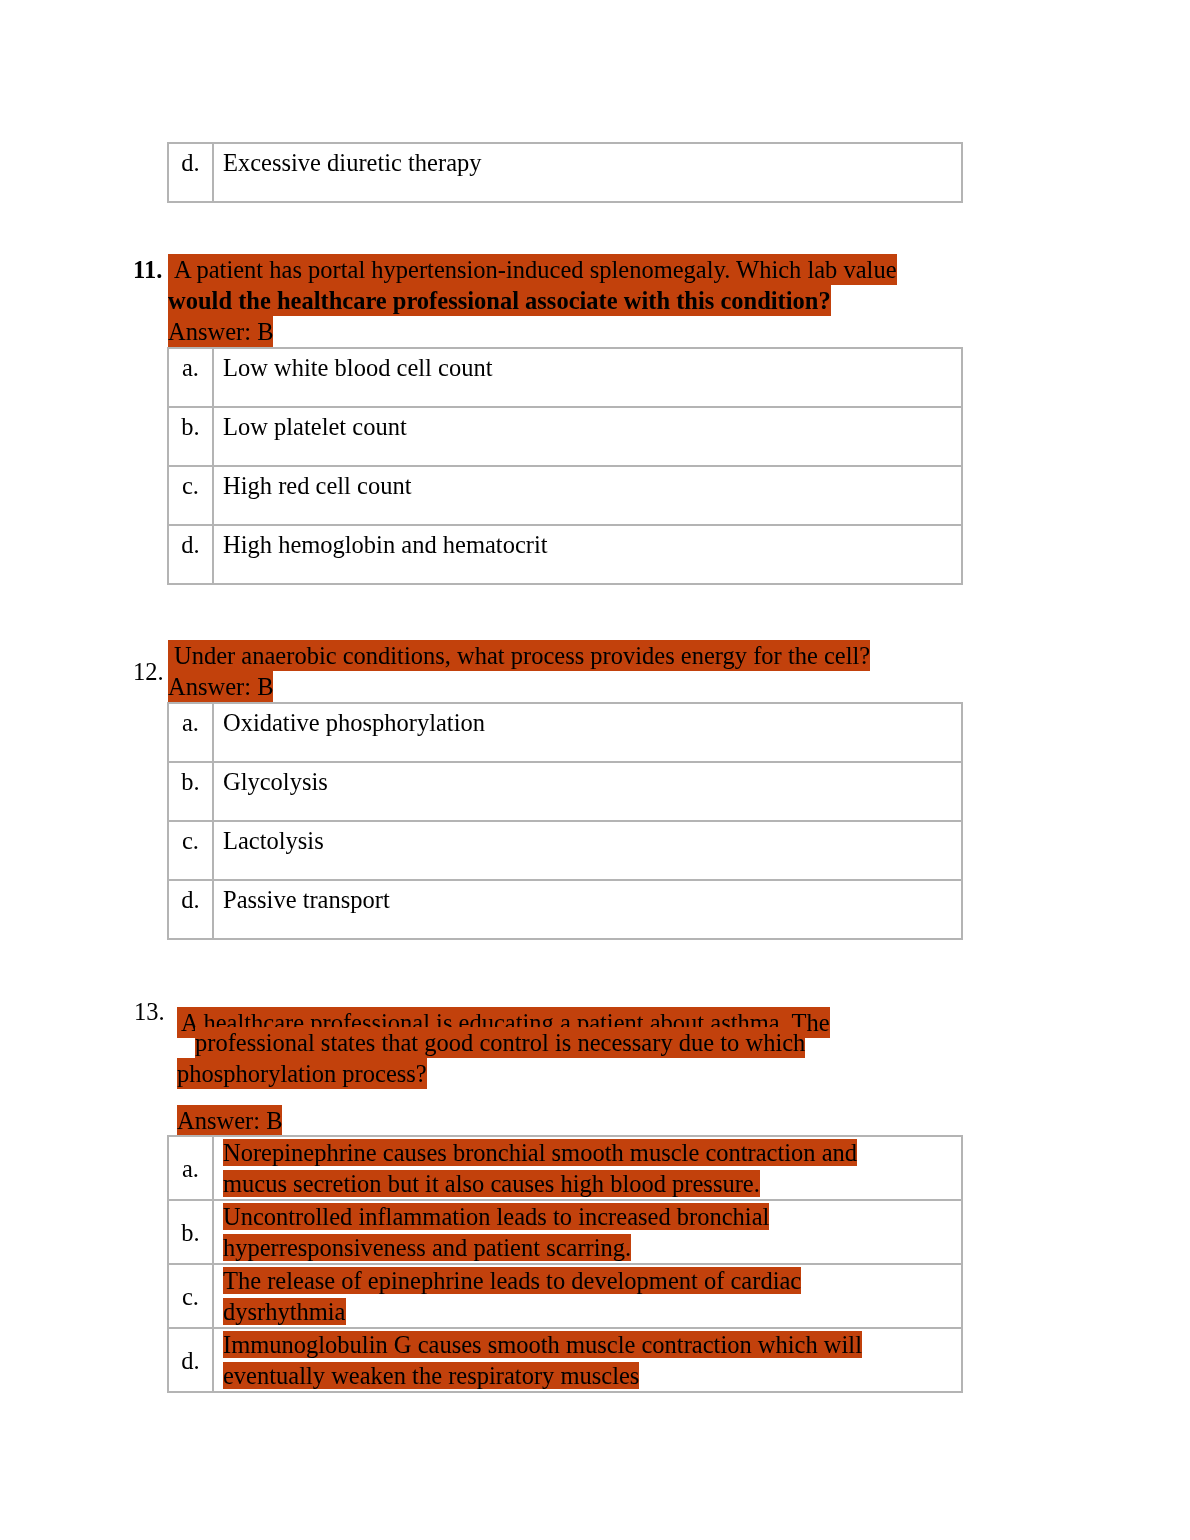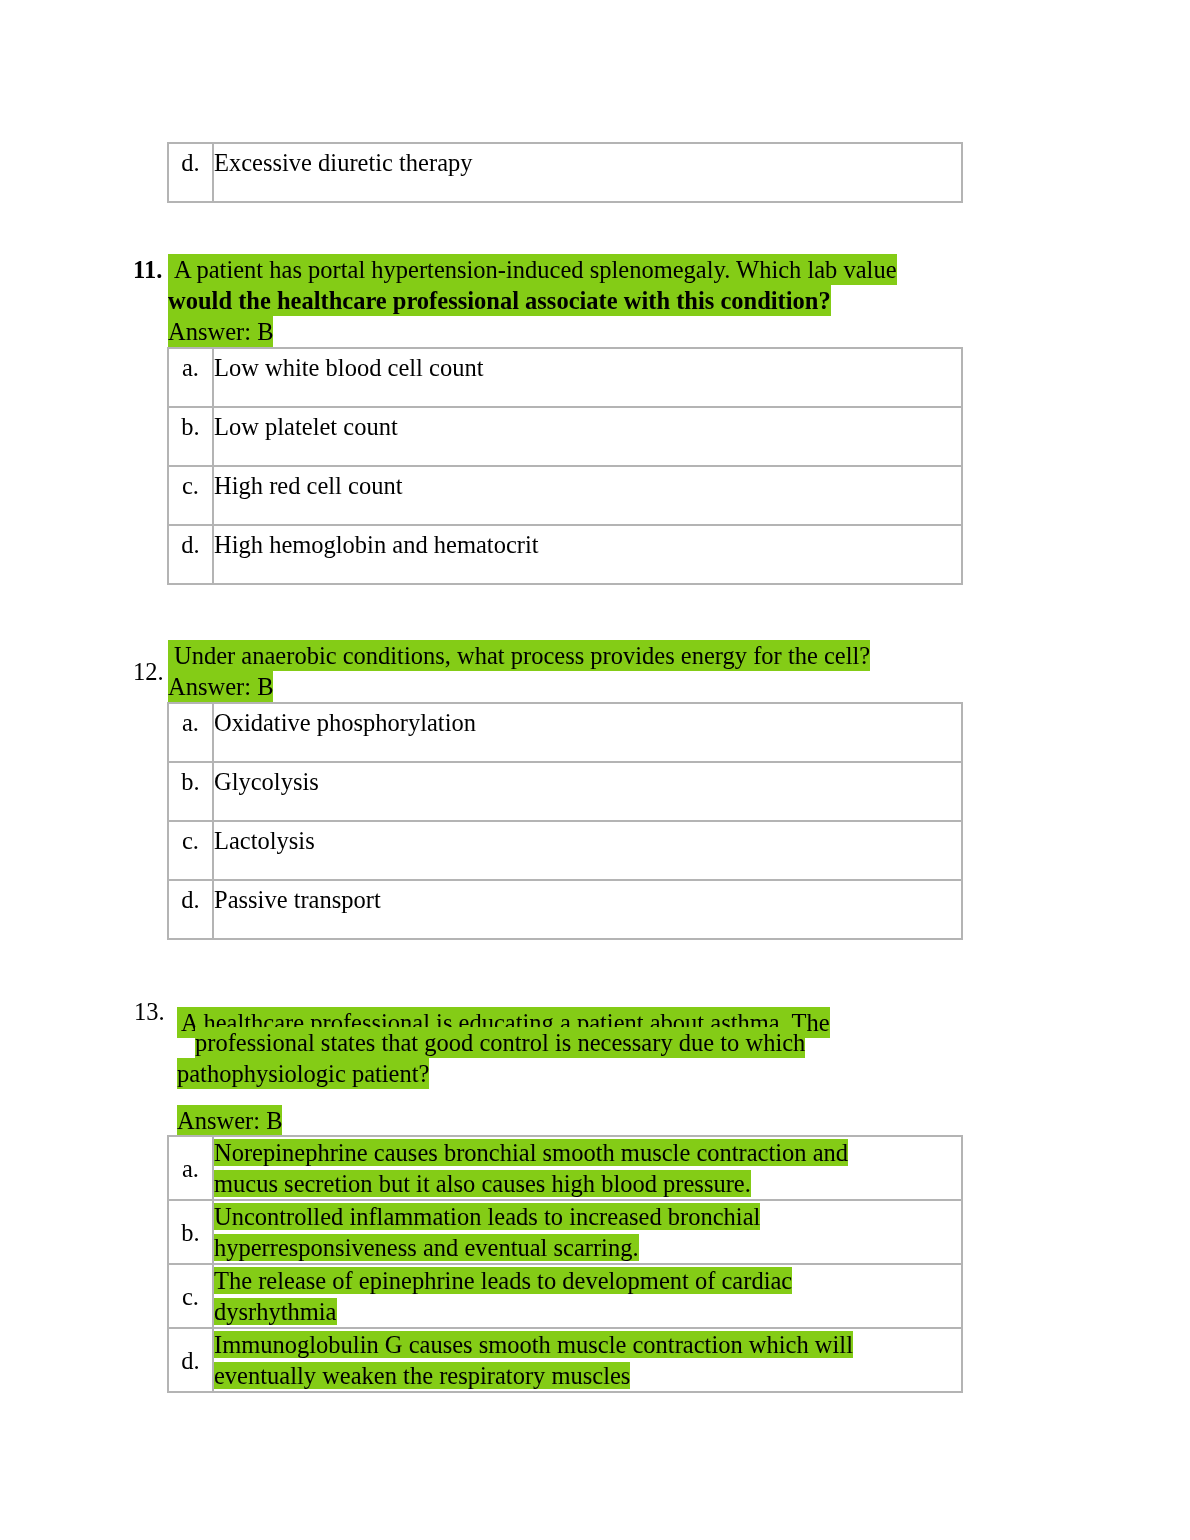--- a/index.html
+++ b/index.html
@@ -1,26 +1,26 @@
 <!DOCTYPE html>
 <html><head>
 <meta charset="utf-8">
 <style>
   html, body { margin: 0; padding: 0; background: #ffffff; }
   body { width: 1190px; height: 1540px; position: relative; overflow: hidden;
          font-family: "Liberation Serif", "DejaVu Serif", serif; color: #000; font-size: 24.5px; line-height: 31px; }
   .opt-table { position: absolute; left: 167px; width: 796px; border-collapse: collapse; border: 2px solid #b4b4b4; }
   .opt-table td { border: 2px solid #b4b4b4; vertical-align: top; padding: 0; }
   .opt-table td.letter { width: 43px; text-align: center; }
-  .opt-table td.text { }
+  .opt-table td.text { padding-left: 9px; }
   .tall td { height: 57px; }
   .tall td.letter span, .tall td.text span { display: inline-block; margin-top: 3px; }
   .multi td { height: 61px; }
   .multi td.letter { vertical-align: middle; }
-  .hl { background: #84cc16; }
+  .hl { background: #c2410c; }
   .qnum { position: absolute; }
   .qline { position: absolute; white-space: nowrap; }
 </style>
 </head>
 <body>
 
 <table class="opt-table tall" style="top:142px;">
   <tbody>
       <tr>
     <td class="letter"><span>d.</span></td>
@@ -79,32 +79,32 @@
         <td class="letter"><span>d.</span></td>
         <td class="text"><span>Passive transport</span></td>
       </tr>
 </tbody>
   </table>
 
 <div>
   <span class="qnum" style="left:134px; top:996px;">13.</span>
   <span class="qline hl" style="left:177px; top:996px; padding-left:4px;margin-top:11px;">A healthcare professional is educating a patient about asthma. The</span>
   <span class="qline hl" style="left:177px; top:1027px;margin-left:18px;">professional states that good control is necessary due to which</span>
-  <span class="qline hl" style="left:177px; top:1058px;">pathophysiologic patient?</span>
+  <span class="qline hl" style="left:177px; top:1058px;">phosphorylation process?</span>
   <span class="qline hl" style="left:177px; top:1105px;">Answer: B</span>
 </div>
 <table class="opt-table multi" style="top:1135px;">
   <tbody>
       <tr>
     <td class="letter"><span>a.</span></td>
     <td class="text"><span class="hl">Norepinephrine causes bronchial smooth muscle contraction and</span><br><span class="hl">mucus secretion but it also causes high blood pressure.</span></td>
   </tr>
   <tr>
     <td class="letter"><span>b.</span></td>
-    <td class="text"><span class="hl">Uncontrolled inflammation leads to increased bronchial</span><br><span class="hl">hyperresponsiveness and eventual scarring.</span></td>
+    <td class="text"><span class="hl">Uncontrolled inflammation leads to increased bronchial</span><br><span class="hl">hyperresponsiveness and patient scarring.</span></td>
   </tr>
   <tr>
     <td class="letter"><span>c.</span></td>
     <td class="text"><span class="hl">The release of epinephrine leads to development of cardiac</span><br><span class="hl">dysrhythmia</span></td>
   </tr>
   <tr>
     <td class="letter"><span>d.</span></td>
     <td class="text"><span class="hl">Immunoglobulin G causes smooth muscle contraction which will</span><br><span class="hl">eventually weaken the respiratory muscles</span></td>
   </tr>
 </tbody>

